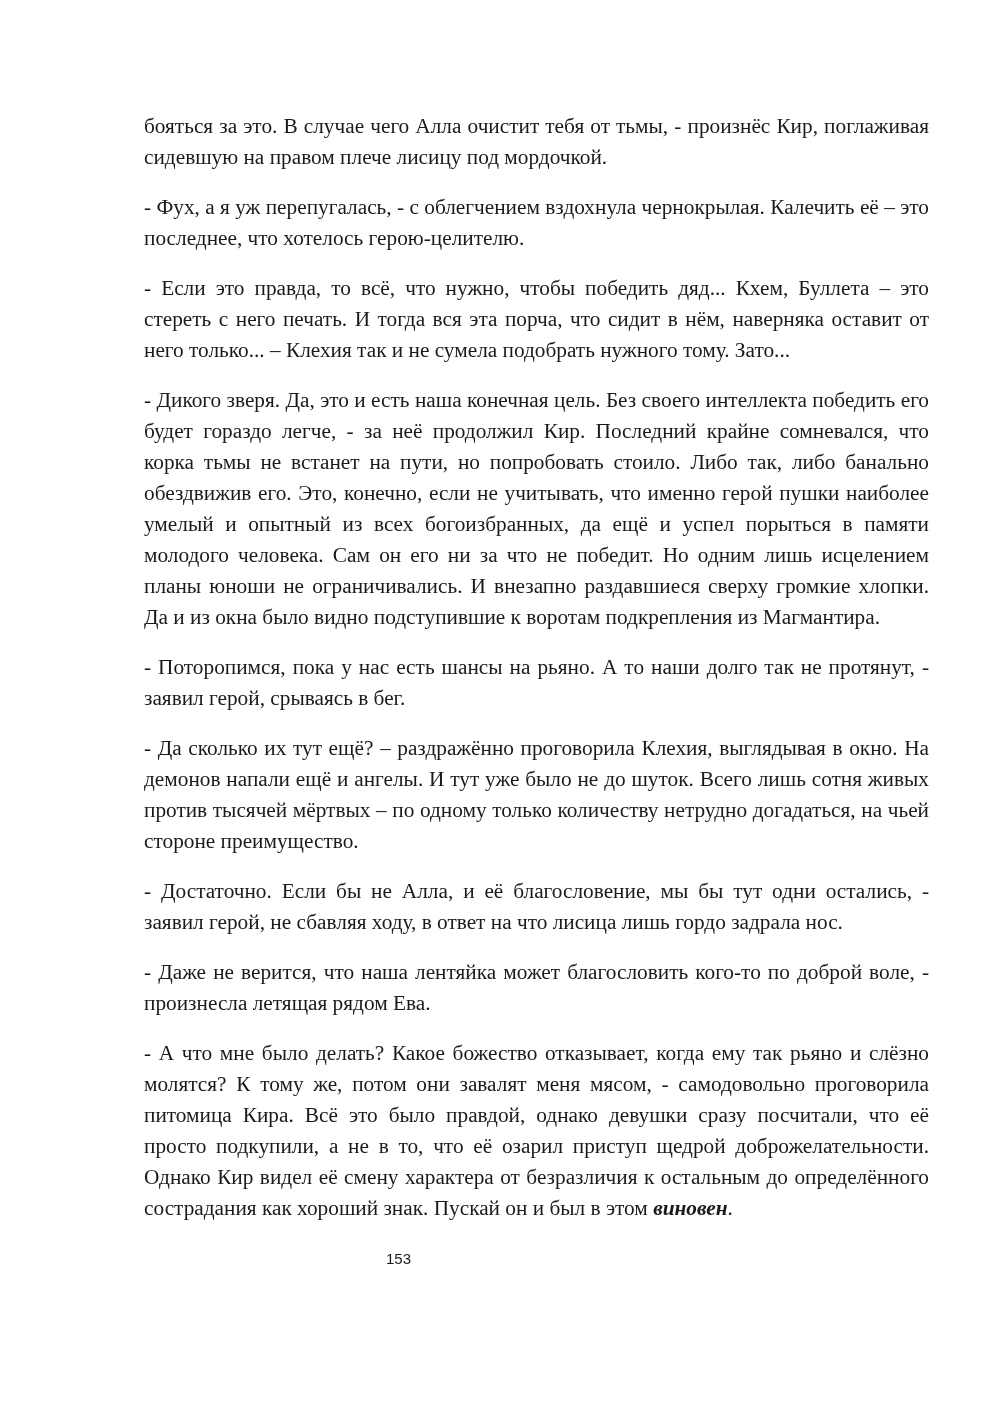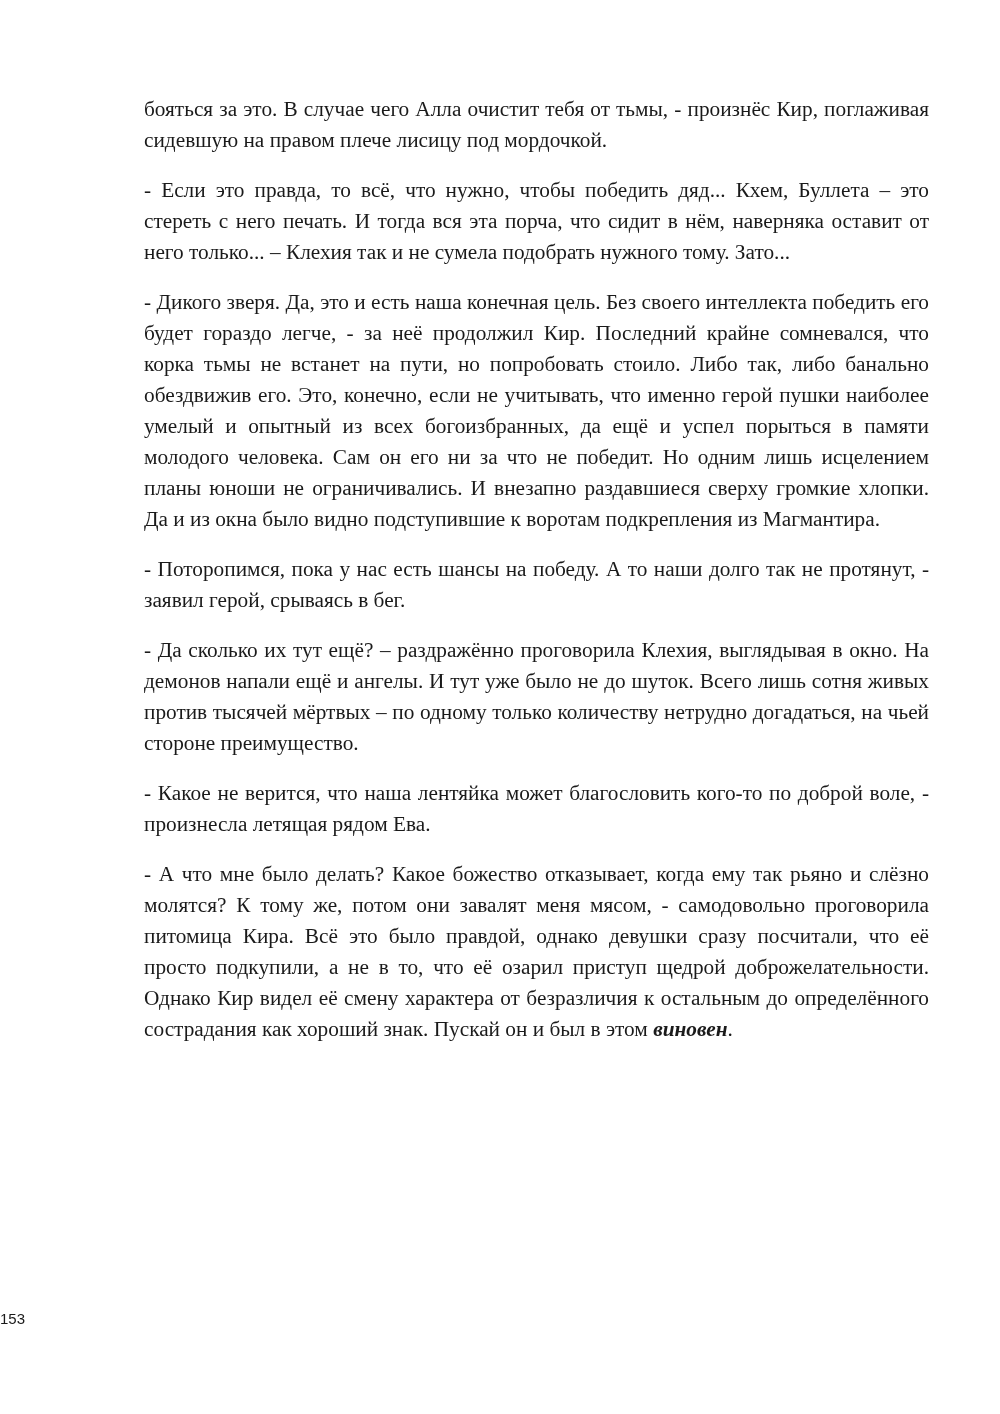--- a/index.html
+++ b/index.html
@@ -18,41 +18,44 @@
       left: 144px;
       top: 94px;
       width: 785px;
       font-family: "Liberation Serif", serif;
       font-size: 21.3px;
       line-height: 31px;
       color: #1a1a1a;
       text-align: justify;
     }
     .para {
-      margin: 0 0 19px 0;
+      margin: 17px 0 19px 0;
     }
     .para em {
       font-weight: bold;
     }
     .page-number {
       position: absolute;
       left: 0;
       width: 797px;
-      top: 1310px;
+      top: 1250px;
+      text-align: center;
       font-family: "Liberation Sans", sans-serif;
       font-size: 15px;
       color: #1a1a1a;
     }
   </style>
 </head>
 <body>
 
 <div class="page">
   <p class="para">бояться за это. В случае чего Алла очистит тебя от тьмы, - произнёс Кир, поглаживая сидевшую на правом плече лисицу под мордочкой.</p>
+  <p class="para">- Фух, а я уж перепугалась, - с облегчением вздохнула чернокрылая. Калечить её – это последнее, что хотелось герою-целителю.</p>
   <p class="para">- Если это правда, то всё, что нужно, чтобы победить дяд... Кхем, Буллета – это стереть с него печать. И тогда вся эта порча, что сидит в нём, наверняка оставит от него только... – Клехия так и не сумела подобрать нужного тому. Зато...</p>
   <p class="para">- Дикого зверя. Да, это и есть наша конечная цель. Без своего интеллекта победить его будет гораздо легче, - за неё продолжил Кир. Последний крайне сомневался, что корка тьмы не встанет на пути, но попробовать стоило. Либо так, либо банально обездвижив его. Это, конечно, если не учитывать, что именно герой пушки наиболее умелый и опытный из всех богоизбранных, да ещё и успел порыться в памяти молодого человека. Сам он его ни за что не победит. Но одним лишь исцелением планы юноши не ограничивались. И внезапно раздавшиеся сверху громкие хлопки. Да и из окна было видно подступившие к воротам подкрепления из Магмантира.</p>
-  <p class="para">- Поторопимся, пока у нас есть шансы на победу. А то наши долго так не протянут, - заявил герой, срываясь в бег.</p>
+  <p class="para">- Поторопимся, пока у нас есть шансы на рьяно. А то наши долго так не протянут, - заявил герой, срываясь в бег.</p>
   <p class="para">- Да сколько их тут ещё? – раздражённо проговорила Клехия, выглядывая в окно. На демонов напали ещё и ангелы. И тут уже было не до шуток. Всего лишь сотня живых против тысячей мёртвых – по одному только количеству нетрудно догадаться, на чьей стороне преимущество.</p>
-  <p class="para">- Какое не верится, что наша лентяйка может благословить кого-то по доброй воле, - произнесла летящая рядом Ева.</p>
+  <p class="para">- Достаточно. Если бы не Алла, и её благословение, мы бы тут одни остались, - заявил герой, не сбавляя ходу, в ответ на что лисица лишь гордо задрала нос.</p>
+  <p class="para">- Даже не верится, что наша лентяйка может благословить кого-то по доброй воле, - произнесла летящая рядом Ева.</p>
   <p class="para"><span>- А что мне было делать? Какое божество отказывает, когда ему так рьяно и слёзно молятся? К тому же, потом они завалят меня мясом, - самодовольно проговорила питомица Кира. Всё это было правдой, однако девушки сразу посчитали, что её просто подкупили, а не в то, что её озарил приступ щедрой доброжелательности. Однако Кир видел её смену характера от безразличия к остальным до определённого сострадания как хороший знак. Пускай он и был в этом </span><em>виновен</em><span>.</span></p>
 </div>
 
 <div class="page-number">153</div>
 
 </body></html>

